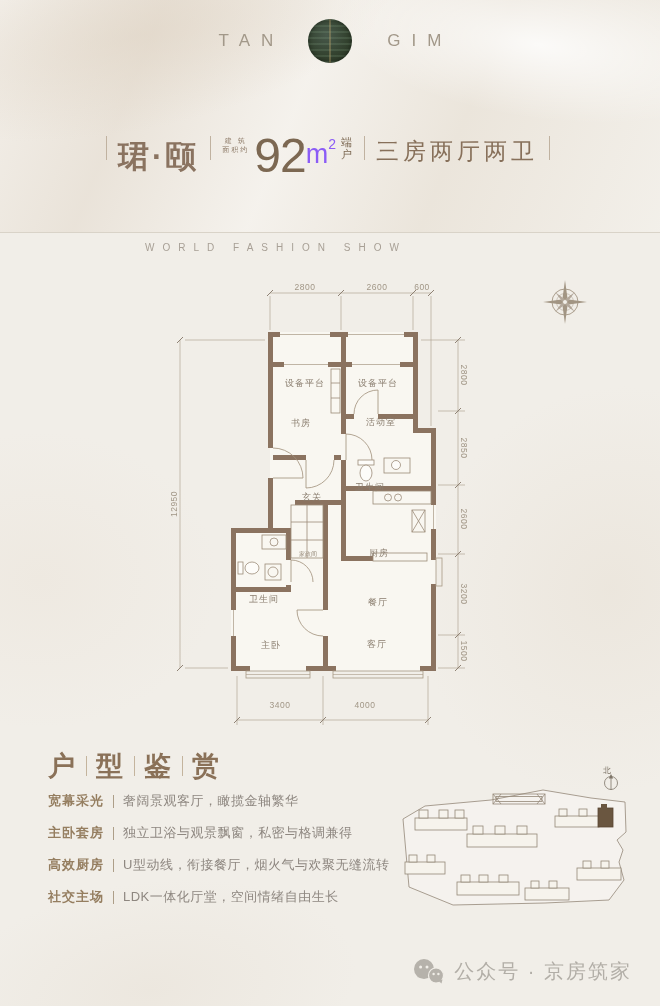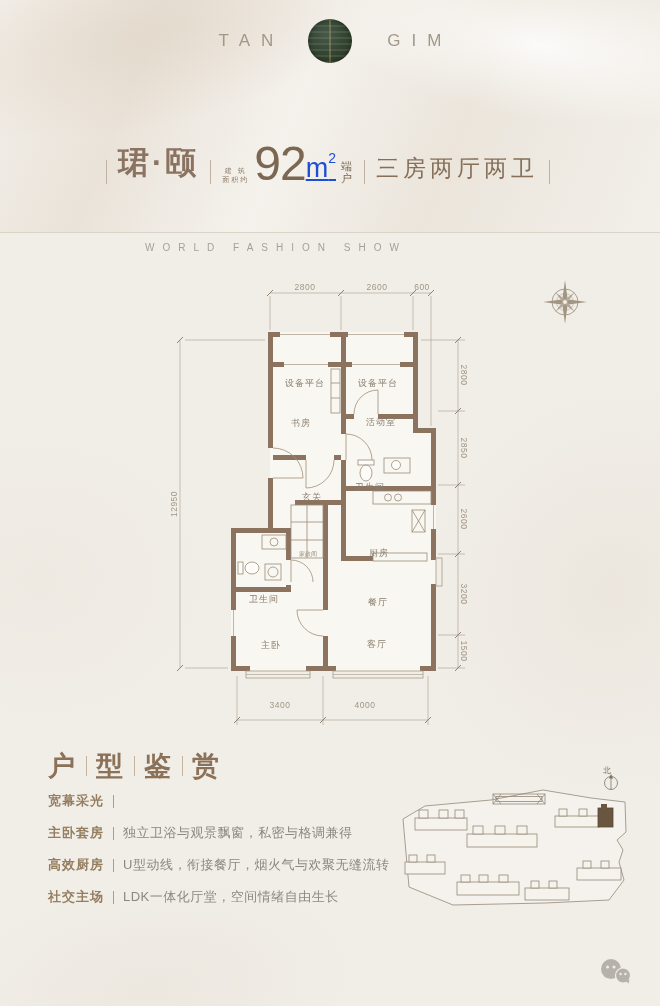--- a/index.html
+++ b/index.html
@@ -30,26 +30,26 @@
   .brand-word{font-size:17px;letter-spacing:11px;color:#a29889;text-indent:11px;}
   .emblem{width:44px;height:44px;border-radius:50%;
     background:
       linear-gradient(90deg,rgba(0,0,0,0) 47%,rgba(196,168,110,.35) 48%,rgba(196,168,110,.35) 52%,rgba(0,0,0,0) 53%),
       repeating-linear-gradient(0deg,rgba(150,185,150,.16) 0 2px,rgba(0,0,0,0) 2px 6px),
       radial-gradient(circle at 42% 36%,#48594b 0%,#33422f 55%,#25301f 100%);
     box-shadow:inset 0 0 4px rgba(0,0,0,.45);}
 
   
   .titlebar{position:absolute;left:0;top:136px;width:656px;height:48px;
-    display:flex;align-items:flex-end;justify-content:center;}
+    display:flex;align-items:flex-start;justify-content:center;}
   .vbar{width:1px;height:24px;background:#c0b2a0;margin:0 11px;flex:0 0 auto;}
   .t-name{font-size:31px;font-weight:600;letter-spacing:3px;color:#8a7360;}
   .t-areaprefix{font-size:7px;line-height:9px;letter-spacing:2px;color:#8d7a67;text-align:center;margin-right:5px;}
   .t-num{font-size:48px;font-weight:500;color:#7c6852;line-height:40px;letter-spacing:-1px;}
-  .t-unit{font-size:27px;font-weight:500;color:#1d4ed8;text-decoration:underline;}
+  .t-unit{font-size:27px;font-weight:500;color:#8b5cf6;}
   .t-sup{font-size:14px;vertical-align:14px;}
   .t-side{font-size:11px;line-height:12px;letter-spacing:1px;color:#7c6852;margin-left:5px;}
   .t-spec{font-size:23px;letter-spacing:4px;color:#87705a;}
 
   
   .rule{position:absolute;left:0;top:232px;width:660px;height:1px;background:#d9d3c8;}
   .tagline{position:absolute;left:0;top:242px;width:544px;text-align:center;
     font-size:10px;letter-spacing:8px;color:#a8a096;text-indent:8px;}
 
   
@@ -299,20 +299,21 @@
       <span class="tbar"></span>
       <span>型</span>
       <span class="tbar"></span>
       <span>鉴</span>
       <span class="tbar"></span>
       <span>赏</span>
   </div>
   <div class="appr-item" style="top:44px">
     <span class="lead">宽幕采光</span>
       <span class="ibar"></span>
+      <span class="desc">奢阔景观客厅，瞰揽金轴繁华</span>
   </div>
   <div class="appr-item" style="top:76px">
     <span class="lead">主卧套房</span>
       <span class="ibar"></span>
       <span class="desc">独立卫浴与观景飘窗，私密与格调兼得</span>
   </div>
   <div class="appr-item" style="top:140px">
     <span class="lead">社交主场</span>
       <span class="ibar"></span>
       <span class="desc">LDK一体化厅堂，空间情绪自由生长</span>
@@ -376,13 +377,14 @@
   <svg width="33" height="27" viewBox="0 0 33 27">
     <circle cx="12" cy="11" r="10" fill="#b6b2ab"></circle>
     <circle cx="8.6" cy="9" r="1.5" fill="#f1eee8"></circle>
       <circle cx="15" cy="9" r="1.5" fill="#f1eee8"></circle>
     <polygon points="5,19 9,16 10.5,20" fill="#b6b2ab"></polygon>
     <circle cx="24" cy="17.5" r="7.5" fill="#b6b2ab" stroke="#f1eee8" stroke-width="1.2"></circle>
     <circle cx="21.6" cy="16" r="1.2" fill="#f1eee8"></circle>
       <circle cx="26.4" cy="16" r="1.2" fill="#f1eee8"></circle>
     <polygon points="29.5,25.5 26,22.5 30.5,21.5" fill="#b6b2ab"></polygon>
   </svg>
+  <span class="wm-text">公众号 · 京房筑家</span>
 </div>
 
 </body></html>

